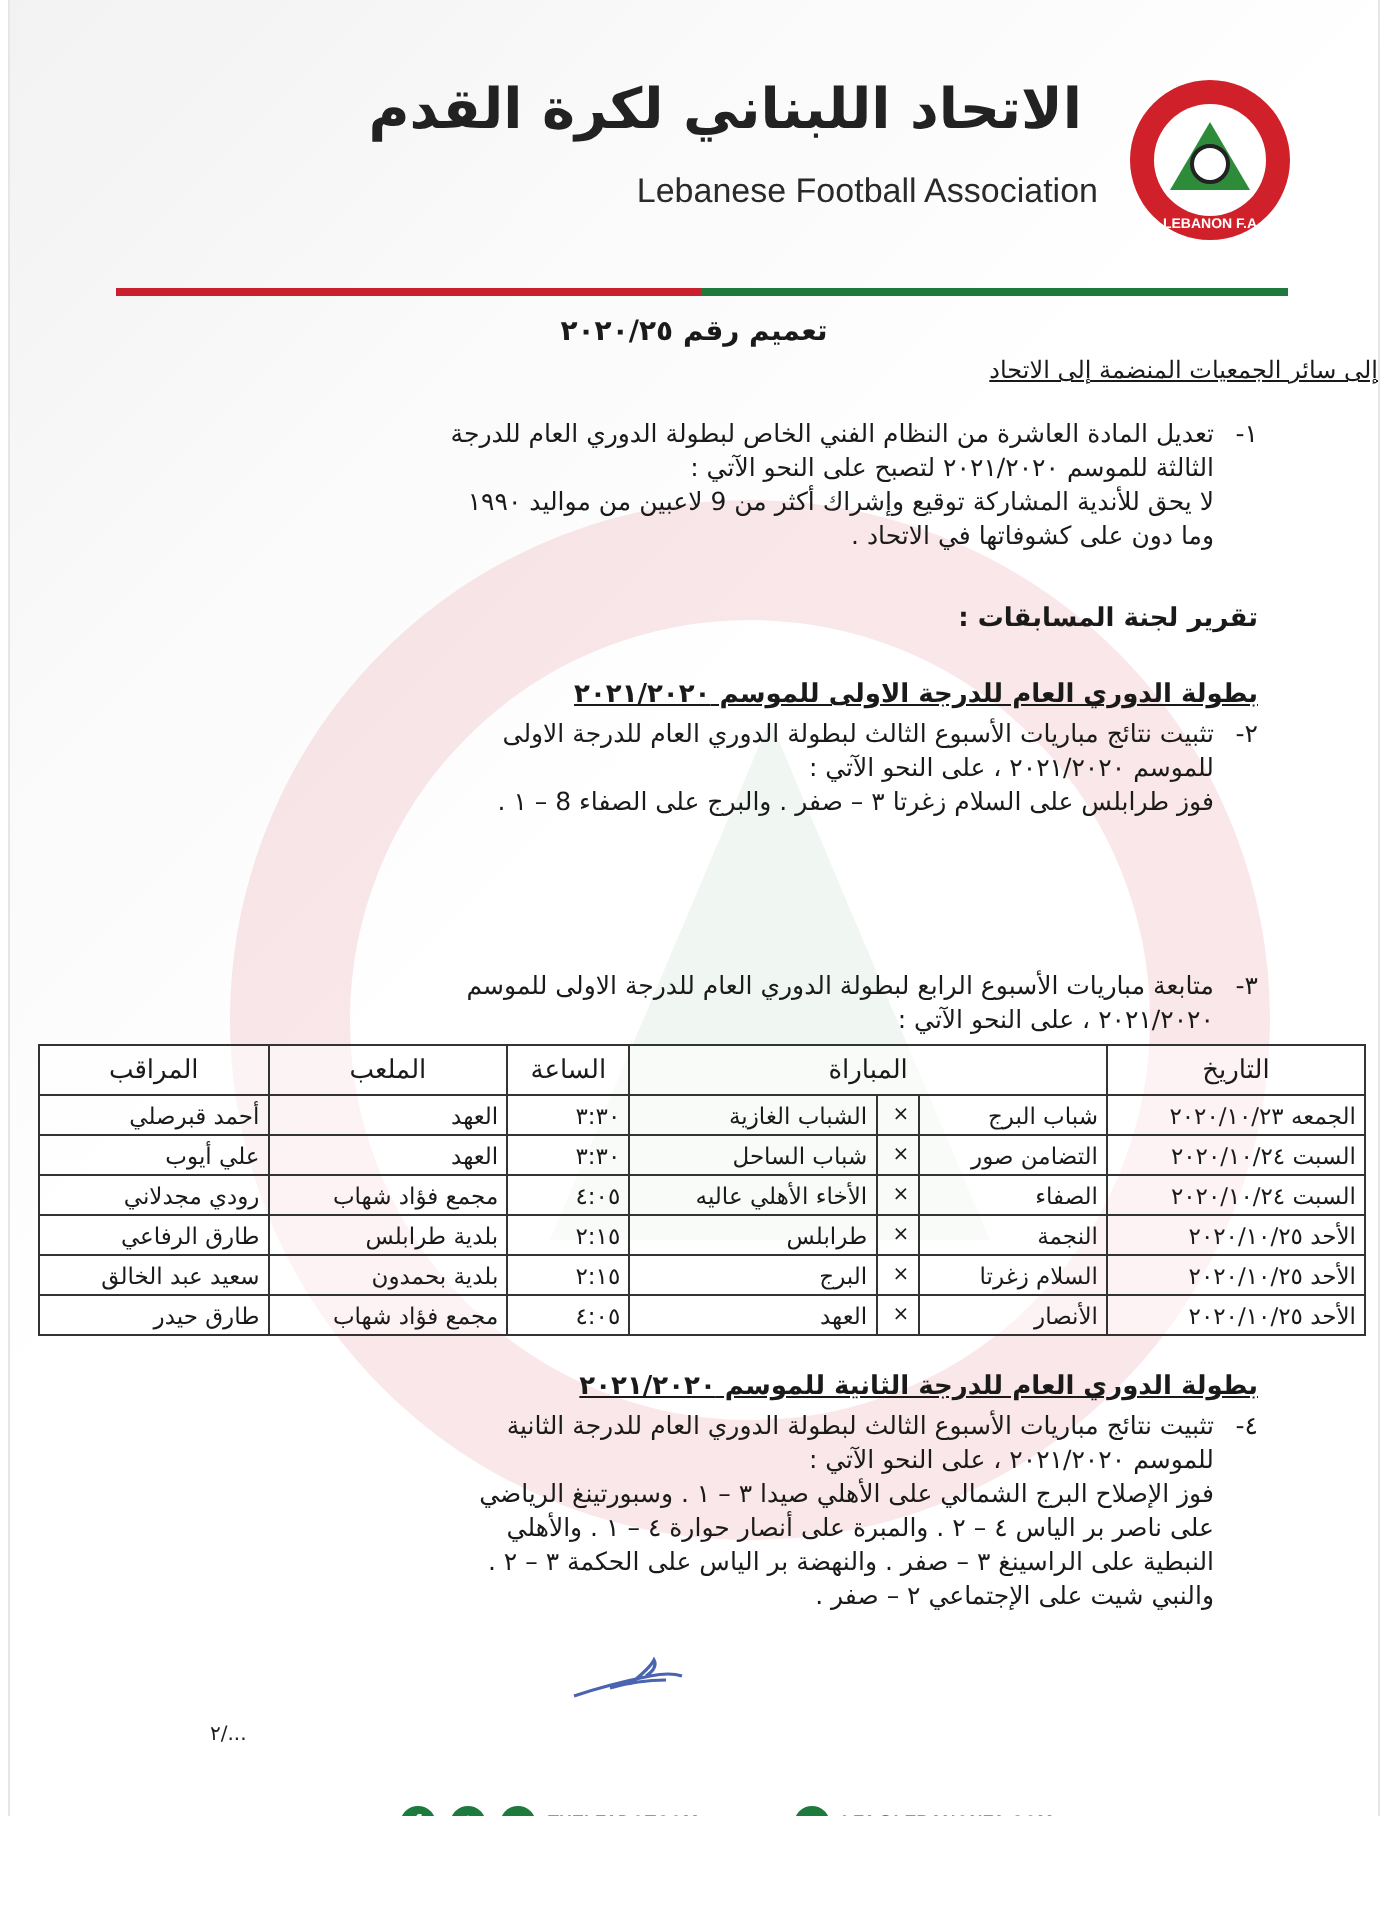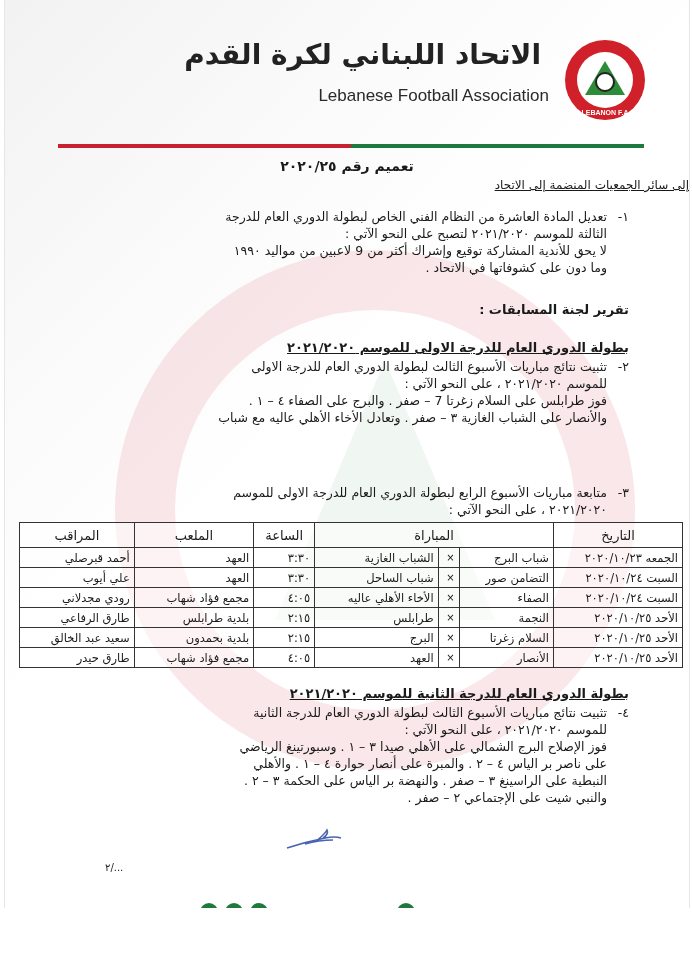--- a/index.html
+++ b/index.html
@@ -119,22 +119,21 @@
     <div class="indent">لا يحق للأندية المشاركة توقيع وإشراك أكثر من 9 لاعبين من مواليد ١٩٩٠</div>
     <div class="indent">وما دون على كشوفاتها في الاتحاد .</div>
   </div>
 
   <div class="section-h" style="top:302px;">تقرير لجنة المسابقات :</div>
   <div class="section-h underline" style="top:340px;">بطولة الدوري العام للدرجة الاولى للموسم ٢٠٢١/٢٠٢٠</div>
 
   <div class="block" style="top:358px;">
     <div><span class="item-num">٢-</span><span>تثبيت نتائج مباريات الأسبوع الثالث لبطولة الدوري العام للدرجة الاولى</span></div>
     <div class="indent">للموسم ٢٠٢١/٢٠٢٠ ، على النحو الآتي :</div>
-    <div class="indent">فوز طرابلس على السلام زغرتا 7 – صفر . والبرج على الصفاء ٤ – ١ .</div>
-    <div class="indent">والأنصار على الشباب الغازية ٣ – صفر . وتعادل الأخاء الأهلي عاليه مع شباب</div>
+    <div class="indent">فوز طرابلس على السلام زغرتا ٣ – صفر . والبرج على الصفاء 8 – ١ .</div>
   </div>
 
   <div class="block" style="top:484px;">
     <div><span class="item-num">٣-</span><span>متابعة مباريات الأسبوع الرابع لبطولة الدوري العام للدرجة الاولى للموسم</span></div>
     <div class="indent">٢٠٢١/٢٠٢٠ ، على النحو الآتي :</div>
   </div>
 
   <table class="fixtures">
     <thead>
       <tr>

